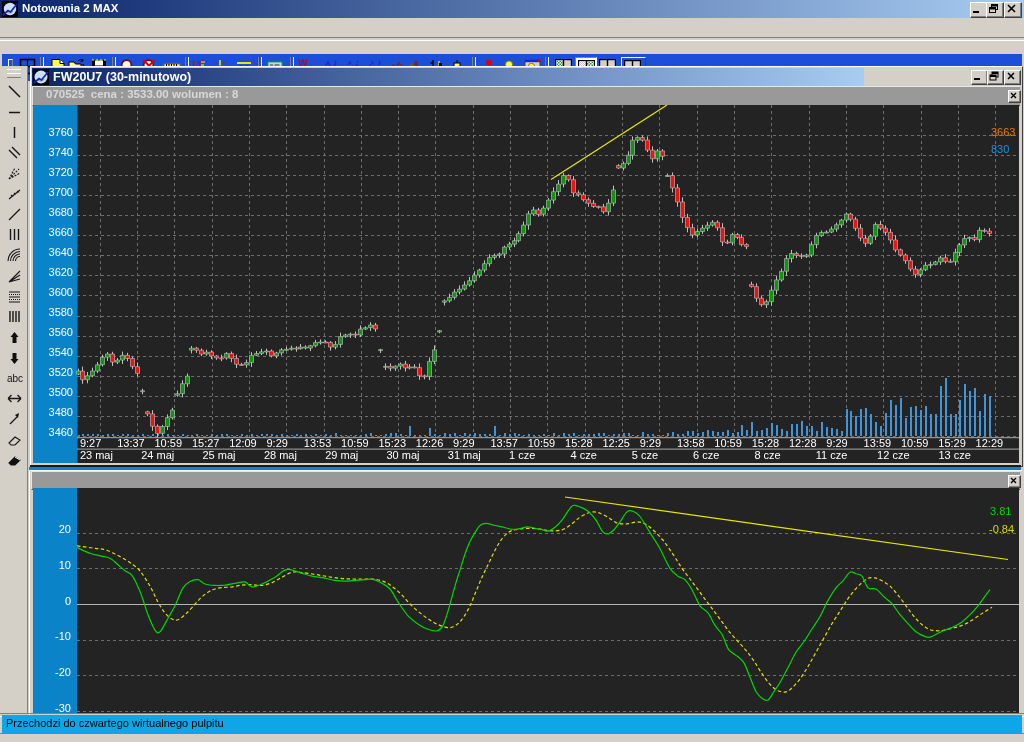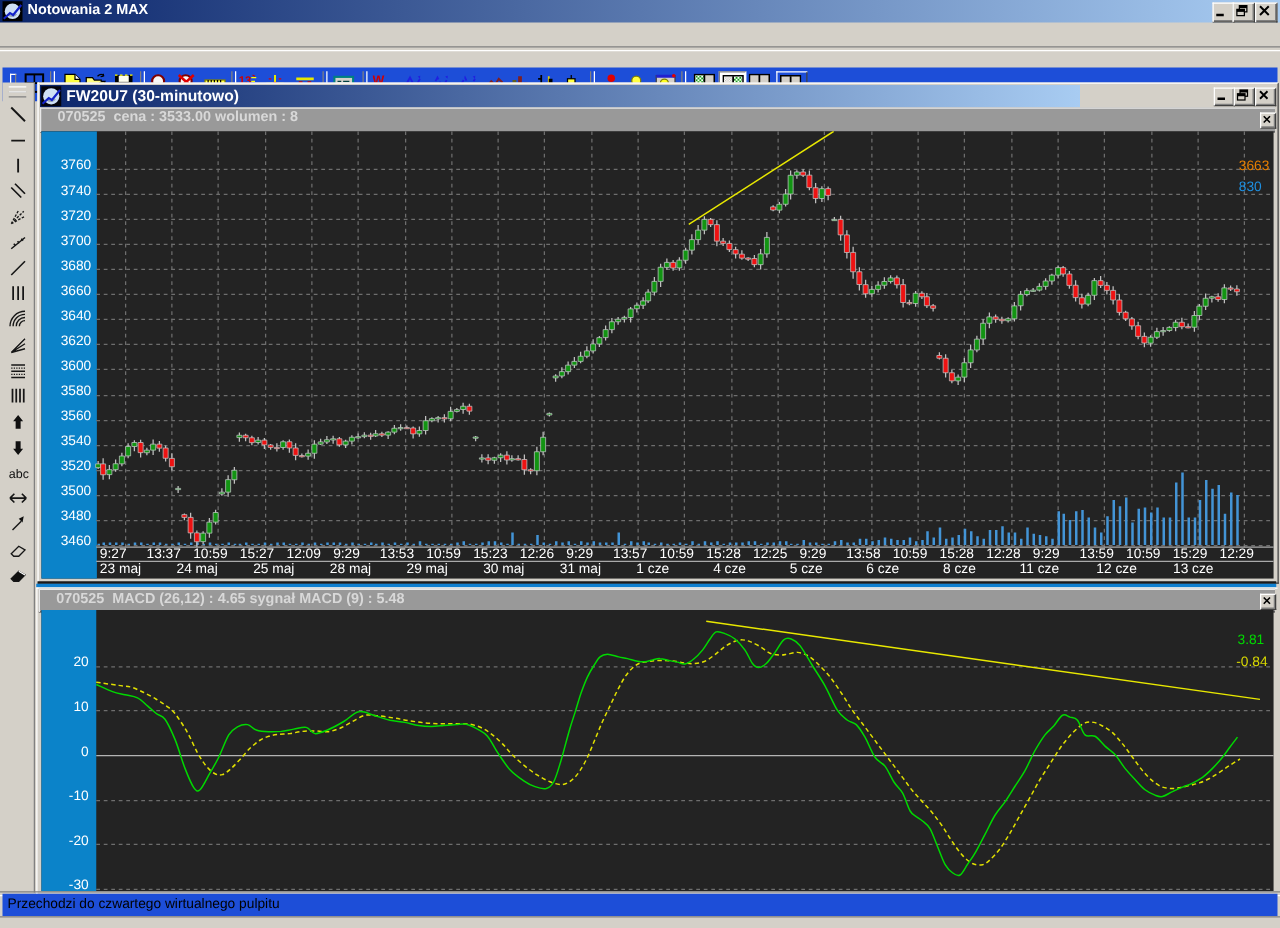--- a/index.html
+++ b/index.html
@@ -454,21 +454,20 @@
         <text x="844.1" y="353.8">12 cze</text>
         <text x="905.4" y="353.8">13 cze</text>
       </g>
 </svg>
 
 <div class="abs" style="left:30px;top:465.4px;width:991px;height:1.8px;background:#1a1a1a;"></div>
 <div class="abs" style="left:29px;top:467.2px;width:992px;height:2.6px;background:#1080d0;"></div>
 
 <div class="abs" style="left:29px;top:469.8px;width:992px;height:245px;background:#d4d0c8;border-top:1px solid #fff;border-left:1px solid #fff;"></div>
 <div class="abs" style="left:31px;top:471.2px;width:988px;height:17px;background:#999999;border-top:1px solid #e8e8e8;border-left:1px solid #e8e8e8;border-bottom:1px solid #505050;">
- <div class="abs" style="left:13px;top:1px;color:#d8d8d8;font-size:11.5px;font-weight:bold;">070525&nbsp; MACD (26,12) : 4.65 sygnał MACD (9) : 5.48</div>
  <div class="btn3d" style="left:976px;top:2.5px;width:11px;height:11px;">
         <svg width="9" height="9">
           <path d="M2 2 L7 7 M7 2 L2 7" stroke="#000" stroke-width="1.3"></path>
         </svg>
       </div>
 </div>
 
 <svg class="abs" style="left:33px;top:488px;" width="986" height="225" viewBox="0 0 986 225">
 <rect x="0" y="0" width="986" height="225" fill="#232323"></rect>
 <rect x="0" y="0" width="44" height="225" fill="#0b83c9"></rect>
@@ -485,16 +484,16 @@
         <text x="38" y="223.6" text-anchor="end">-30</text>
       </g>
 <path d="M44.0 57.8C47.0 58.2 57.3 59.7 62.0 60.3C66.7 61.0 68.7 60.8 72.0 61.7C75.3 62.7 78.7 64.4 82.0 66.0C85.3 67.6 89.0 69.6 92.0 71.4C95.0 73.2 97.5 74.8 100.0 76.7C102.5 78.6 104.2 79.2 107.0 82.8C109.8 86.4 114.0 92.9 117.0 98.1C120.0 103.4 122.5 109.8 125.0 114.2C127.5 118.7 129.7 122.1 132.0 124.9C134.3 127.7 136.8 129.9 139.0 131.0C141.2 132.1 142.8 132.4 145.0 131.7C147.2 131.0 149.7 128.7 152.0 126.7C154.3 124.7 156.5 122.2 159.0 119.6C161.5 116.9 164.3 113.2 167.0 110.6C169.7 108.1 172.5 105.8 175.0 104.2C177.5 102.6 179.7 101.8 182.0 101.0C184.3 100.2 186.2 99.9 189.0 99.6C191.8 99.2 195.7 99.3 199.0 98.9C202.3 98.4 205.7 97.4 209.0 97.1C212.3 96.7 215.7 96.7 219.0 96.7C222.3 96.8 225.7 97.8 229.0 97.4C232.3 97.1 235.7 95.9 239.0 94.6C242.3 93.2 245.7 91.0 249.0 89.2C252.3 87.5 255.7 85.0 259.0 84.2C262.3 83.5 265.2 84.2 269.0 84.6C272.8 84.9 277.8 85.7 282.0 86.4C286.2 87.0 289.8 87.9 294.0 88.5C298.2 89.2 302.8 89.9 307.0 90.3C311.2 90.7 315.0 90.9 319.0 91.0C323.0 91.1 327.0 91.0 331.0 91.0C335.0 91.1 339.3 90.8 343.0 91.4C346.7 92.0 350.0 93.2 353.0 94.6C356.0 96.0 358.3 97.9 361.0 99.9C363.7 102.0 366.3 104.4 369.0 107.1C371.7 109.8 374.0 113.0 377.0 116.0C380.0 119.0 383.7 122.2 387.0 124.9C390.3 127.6 393.7 130.0 397.0 132.1C400.3 134.1 403.7 136.2 407.0 137.4C410.3 138.7 414.0 139.9 417.0 139.6C420.0 139.3 422.7 137.5 425.0 135.6C427.3 133.8 429.0 131.5 431.0 128.5C433.0 125.5 435.0 121.9 437.0 117.8C439.0 113.6 441.0 108.3 443.0 103.5C445.0 98.7 447.0 93.7 449.0 89.2C451.0 84.8 453.0 80.9 455.0 76.7C457.0 72.6 459.0 68.1 461.0 64.2C463.0 60.4 465.0 56.5 467.0 53.5C469.0 50.5 471.0 48.2 473.0 46.4C475.0 44.5 476.7 43.4 479.0 42.5C481.3 41.6 484.0 41.4 487.0 41.0C490.0 40.7 493.7 40.3 497.0 40.3C500.3 40.3 504.0 40.7 507.0 41.0C510.0 41.4 512.3 42.2 515.0 42.5C517.7 42.8 520.3 43.1 523.0 42.8C525.7 42.6 528.3 42.2 531.0 41.0C533.7 39.8 536.3 37.6 539.0 35.7C541.7 33.7 544.3 31.0 547.0 29.2C549.7 27.5 552.7 25.9 555.0 25.0C557.3 24.1 559.0 23.8 561.0 23.9C563.0 24.0 564.7 24.4 567.0 25.3C569.3 26.2 572.3 27.7 575.0 29.2C577.7 30.8 580.3 33.5 583.0 34.6C585.7 35.7 588.7 35.9 591.0 36.0C593.3 36.2 594.7 35.7 597.0 35.3C599.3 35.0 602.3 33.7 605.0 33.9C607.7 34.1 610.3 34.9 613.0 36.4C615.7 37.9 618.0 40.0 621.0 42.8C624.0 45.7 627.7 49.4 631.0 53.5C634.3 57.7 638.0 63.3 641.0 67.8C644.0 72.3 646.3 76.4 649.0 80.3C651.7 84.2 654.3 87.4 657.0 91.0C659.7 94.6 662.3 98.2 665.0 101.7C667.7 105.3 670.3 108.9 673.0 112.4C675.7 116.0 678.3 119.6 681.0 123.1C683.7 126.7 686.3 130.3 689.0 133.9C691.7 137.4 694.3 141.3 697.0 144.6C699.7 147.8 702.3 150.5 705.0 153.5C707.7 156.5 710.3 159.1 713.0 162.4C715.7 165.7 718.3 169.3 721.0 173.1C723.7 177.0 726.3 181.7 729.0 185.6C731.7 189.5 734.3 193.5 737.0 196.3C739.7 199.2 742.3 201.5 745.0 202.8C747.7 204.0 750.7 204.3 753.0 203.8C755.3 203.3 756.7 202.0 759.0 199.9C761.3 197.8 764.3 194.5 767.0 191.0C769.7 187.4 772.3 182.9 775.0 178.5C777.7 174.0 780.3 169.0 783.0 164.2C785.7 159.4 788.3 154.7 791.0 149.9C793.7 145.2 796.3 140.1 799.0 135.6C801.7 131.2 804.3 127.3 807.0 123.1C809.7 119.0 812.5 114.2 815.0 110.6C817.5 107.1 819.7 104.4 822.0 101.7C824.3 99.0 826.8 96.5 829.0 94.6C831.2 92.7 832.8 91.1 835.0 90.3C837.2 89.5 839.7 89.5 842.0 89.9C844.3 90.4 846.5 91.4 849.0 92.8C851.5 94.2 854.3 95.8 857.0 98.1C859.7 100.5 862.3 103.8 865.0 107.1C867.7 110.3 870.3 114.2 873.0 117.8C875.7 121.4 878.3 125.3 881.0 128.5C883.7 131.6 886.3 134.5 889.0 136.7C891.7 138.9 894.3 140.7 897.0 141.7C899.7 142.7 902.7 142.7 905.0 142.8C907.3 142.8 908.7 142.5 911.0 142.1C913.3 141.6 916.3 140.9 919.0 140.3C921.7 139.6 924.3 139.1 927.0 138.1C929.7 137.2 932.3 136.0 935.0 134.6C937.7 133.1 940.3 131.3 943.0 129.6C945.7 127.8 948.3 125.9 951.0 124.2C953.7 122.5 957.7 120.0 959.0 119.2" stroke="#e0e000" stroke-width="1.2" stroke-dasharray="3.5 2.5" fill="none"></path>
 <path d="M44.0 59.6C46.2 60.5 53.2 63.9 57.0 65.3C60.8 66.7 63.7 67.0 67.0 67.8C70.3 68.6 74.0 68.8 77.0 70.3C80.0 71.8 82.5 74.6 85.0 76.7C87.5 78.8 89.7 81.0 92.0 82.8C94.3 84.6 96.5 84.0 99.0 87.4C101.5 90.9 104.3 97.0 107.0 103.5C109.7 110.0 112.5 120.3 115.0 126.7C117.5 133.1 120.0 139.2 122.0 142.1C124.0 144.9 124.8 145.8 127.0 143.8C129.2 141.9 132.5 134.6 135.0 130.3C137.5 125.9 139.5 122.8 142.0 117.8C144.5 112.7 147.5 104.0 150.0 99.9C152.5 95.9 154.5 94.9 157.0 93.5C159.5 92.1 162.5 91.3 165.0 91.7C167.5 92.1 169.2 95.1 172.0 96.0C174.8 97.0 178.7 97.3 182.0 97.4C185.3 97.6 188.7 97.4 192.0 97.1C195.3 96.7 198.7 95.8 202.0 95.3C205.3 94.8 209.2 93.3 212.0 93.9C214.8 94.5 216.2 98.5 219.0 98.9C221.8 99.2 225.2 97.6 229.0 96.0C232.8 94.4 237.8 91.7 242.0 89.2C246.2 86.8 249.8 82.1 254.0 81.4C258.2 80.6 262.8 83.5 267.0 84.6C271.2 85.7 275.0 87.3 279.0 88.2C283.0 89.0 287.2 89.2 291.0 89.9C294.8 90.7 298.5 91.9 302.0 92.4C305.5 93.0 308.7 93.2 312.0 93.2C315.3 93.2 318.7 92.7 322.0 92.4C325.3 92.2 329.0 91.9 332.0 91.7C335.0 91.5 337.2 90.8 340.0 91.4C342.8 92.0 346.2 93.7 349.0 95.3C351.8 96.9 354.3 97.9 357.0 101.0C359.7 104.1 362.0 109.4 365.0 113.9C368.0 118.3 371.5 124.0 375.0 127.8C378.5 131.6 382.7 134.4 386.0 136.7C389.3 139.0 392.0 140.3 395.0 141.3C398.0 142.4 401.5 143.4 404.0 142.8C406.5 142.1 408.2 140.7 410.0 137.4C411.8 134.1 413.5 127.9 415.0 123.1C416.5 118.4 417.7 113.6 419.0 108.9C420.3 104.1 421.7 99.0 423.0 94.6C424.3 90.1 425.5 86.8 427.0 82.1C428.5 77.3 430.3 70.8 432.0 66.0C433.7 61.3 435.3 57.1 437.0 53.5C438.7 50.0 440.3 47.3 442.0 44.6C443.7 41.9 445.2 39.0 447.0 37.5C448.8 35.9 450.5 35.3 453.0 35.3C455.5 35.3 459.3 36.9 462.0 37.5C464.7 38.1 466.5 38.3 469.0 38.9C471.5 39.5 474.7 40.6 477.0 41.0C479.3 41.4 481.0 41.6 483.0 41.4C485.0 41.2 487.0 40.4 489.0 40.0C491.0 39.5 492.8 38.8 495.0 38.9C497.2 38.9 499.7 39.8 502.0 40.3C504.3 40.8 506.8 41.3 509.0 41.7C511.2 42.2 512.8 43.6 515.0 43.2C517.2 42.8 519.7 41.1 522.0 39.2C524.3 37.4 526.8 34.8 529.0 32.1C531.2 29.4 533.2 25.6 535.0 23.2C536.8 20.7 538.0 18.2 540.0 17.5C542.0 16.8 544.5 17.9 547.0 18.9C549.5 19.8 552.3 21.0 555.0 23.2C557.7 25.4 560.7 28.8 563.0 32.1C565.3 35.4 567.2 40.5 569.0 42.8C570.8 45.1 572.2 46.0 574.0 46.0C575.8 46.0 577.8 44.8 580.0 42.8C582.2 40.8 584.7 37.0 587.0 33.9C589.3 30.7 591.8 25.7 594.0 23.9C596.2 22.1 597.8 22.4 600.0 23.2C602.2 24.0 604.2 25.0 607.0 28.5C609.8 32.1 613.7 39.2 617.0 44.6C620.3 50.0 623.7 54.7 627.0 60.7C630.3 66.6 634.0 75.7 637.0 80.3C640.0 84.9 642.5 86.2 645.0 88.2C647.5 90.1 649.7 89.5 652.0 91.7C654.3 94.0 656.5 97.4 659.0 101.7C661.5 106.1 664.3 113.9 667.0 117.8C669.7 121.7 672.5 121.7 675.0 124.9C677.5 128.2 679.7 133.8 682.0 137.4C684.3 141.0 686.8 142.5 689.0 146.3C691.2 150.2 693.2 157.5 695.0 160.6C696.8 163.8 698.3 163.9 700.0 165.3C701.7 166.6 703.2 167.2 705.0 168.8C706.8 170.4 709.0 171.5 711.0 174.9C713.0 178.3 715.0 184.4 717.0 189.2C719.0 193.9 721.0 200.0 723.0 203.5C725.0 207.0 727.0 208.8 729.0 210.2C731.0 211.7 733.0 213.2 735.0 212.0C737.0 210.9 739.0 206.4 741.0 203.5C743.0 200.5 744.7 198.5 747.0 194.5C749.3 190.6 752.3 184.6 755.0 179.5C757.7 174.5 760.3 168.5 763.0 164.2C765.7 159.9 768.3 157.4 771.0 153.5C773.7 149.6 776.3 145.2 779.0 141.0C781.7 136.8 784.3 133.3 787.0 128.5C789.7 123.7 792.3 117.2 795.0 112.4C797.7 107.7 800.5 103.2 803.0 99.9C805.5 96.7 807.7 95.4 810.0 92.8C812.3 90.2 814.8 85.4 817.0 84.2C819.2 83.0 821.0 85.0 823.0 85.7C825.0 86.3 827.0 85.8 829.0 88.2C831.0 90.5 832.7 97.8 835.0 99.9C837.3 102.1 840.3 99.5 843.0 101.0C845.7 102.5 848.3 106.4 851.0 108.9C853.7 111.3 856.3 112.7 859.0 115.6C861.7 118.6 864.3 123.4 867.0 126.7C869.7 130.0 872.3 132.8 875.0 135.6C877.7 138.5 880.3 141.8 883.0 143.8C885.7 145.9 888.7 147.2 891.0 148.1C893.3 149.0 894.7 149.7 897.0 149.2C899.3 148.7 902.3 146.5 905.0 145.3C907.7 144.0 910.3 142.8 913.0 141.7C915.7 140.6 918.3 139.8 921.0 138.5C923.7 137.2 926.3 135.8 929.0 133.9C931.7 131.9 934.3 129.4 937.0 126.7C939.7 124.0 942.7 120.6 945.0 117.8C947.3 114.9 949.0 112.3 951.0 109.6C953.0 106.9 956.0 103.0 957.0 101.7" stroke="#00d800" stroke-width="1.2" fill="none"></path>
 <path d="M532.0 9.0L975.0 71.5" stroke="#e8e800" stroke-width="1.2" fill="none"></path>
 <text x="957.0" y="27.0" fill="#00d800" font-size="11">3.81</text>
 <text x="956.0" y="44.5" fill="#d8d800" font-size="11">-0.84</text>
 </svg>
 
 <div class="abs" style="left:0;top:713px;width:1024px;height:2px;border-top:1px solid #808080;border-bottom:1px solid #fff;"></div>
-<div class="abs" style="left:2px;top:715px;width:1020px;height:18px;background:#1d4ed8;color:#000;font-size:11px;">
+<div class="abs" style="left:2px;top:715px;width:1020px;height:18px;background:#0ea5e9;color:#000;font-size:11px;">
  <span style="position:absolute;left:4px;top:2px;">Przechodzi do czwartego wirtualnego pulpitu</span>
 </div>
 <div class="abs" style="left:0;top:733px;width:1024px;height:9px;background:#d4d0c8;border-top:1px solid #808080;"></div>
 </div>
 </body></html>

